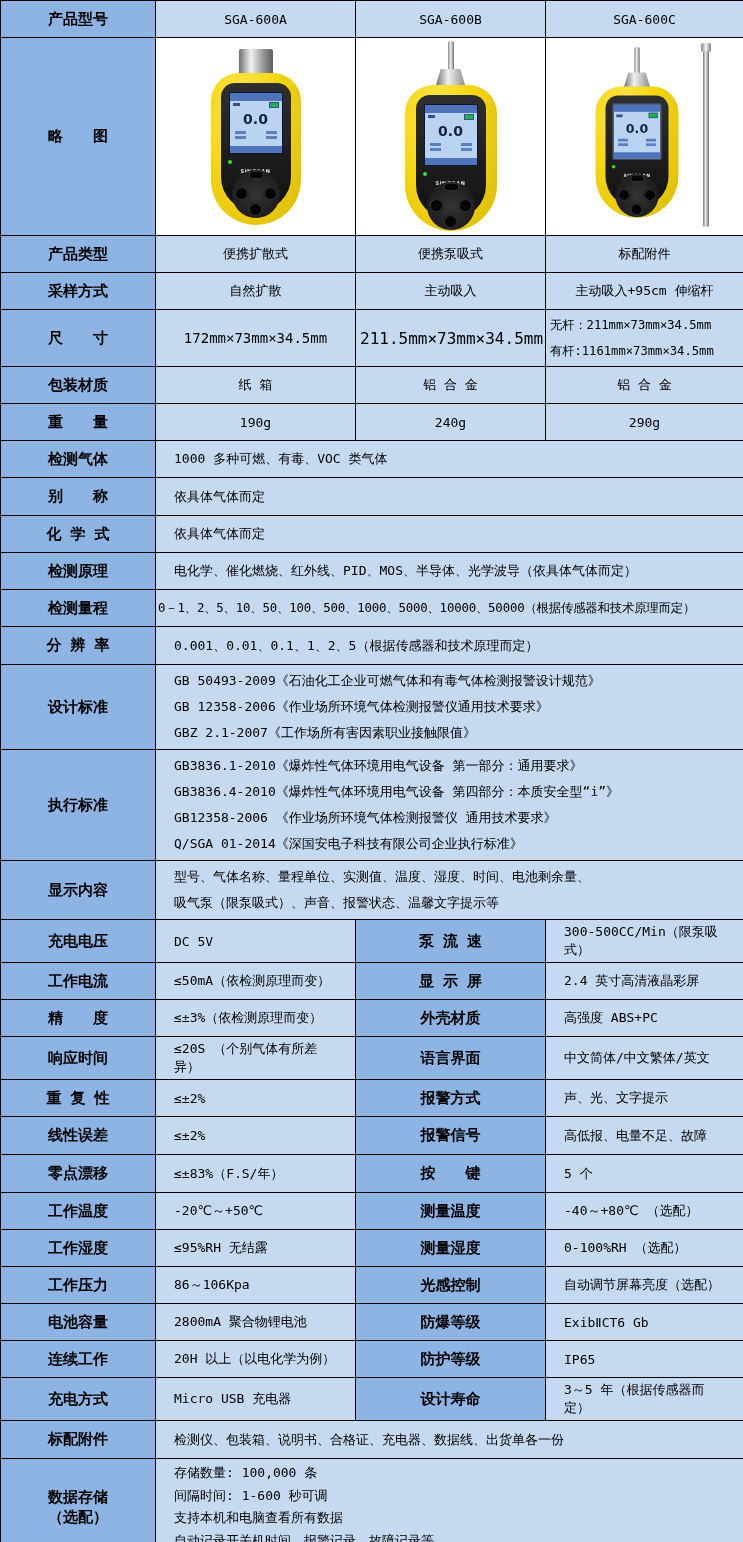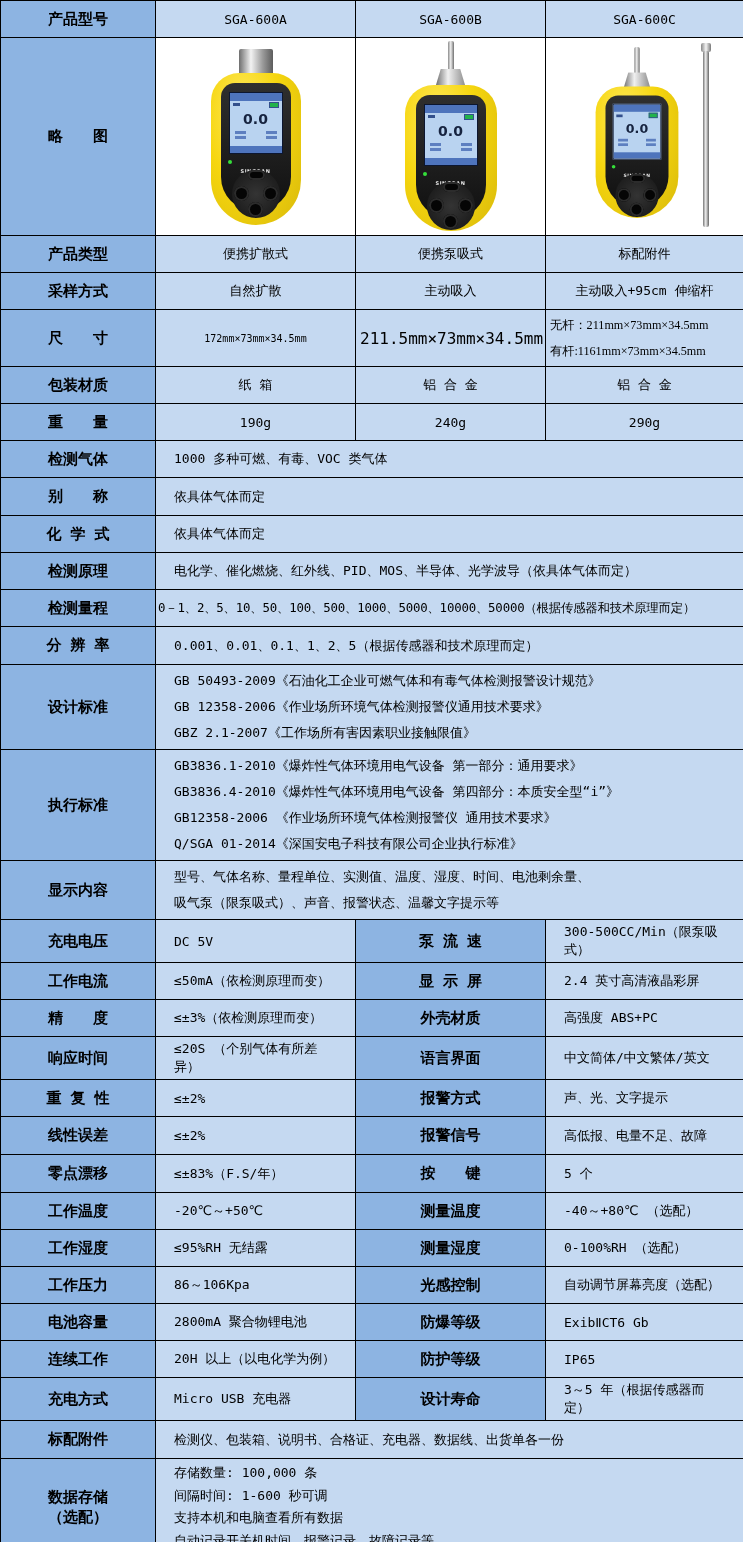--- a/index.html
+++ b/index.html
@@ -4,21 +4,21 @@
 <style>
   html,body{margin:0;padding:0;background:#fff;}
   body{width:743px;font-family:"DejaVu Sans Mono","DejaVu Sans",monospace;color:#000;}
   table.spec{border-collapse:collapse;width:743px;table-layout:fixed;}
   table.spec td{border:1px solid #000;overflow:hidden;vertical-align:middle;box-sizing:border-box;}
   .lbl{background:#8db4e2;font-weight:bold;text-align:center;font-size:15px;line-height:1.35;margin-top:11px;}
   .val{background:#c5d9f1;font-size:13px;text-align:left;padding:3px 18px;}
   .val.center{text-align:center;padding:3px 4px;margin-left:12px;}
   .multiline{white-space:pre-line;line-height:26px;}
   .ml23{white-space:pre-line;line-height:22.5px;}
-  .ml26{white-space:pre-line;line-height:26px;font-family:Liberation Serif, serif;}
+  .ml26{white-space:pre-line;line-height:26px;}
   .tight{font-size:12.4px;letter-spacing:-0.2px;padding:3px 2px;}
   .prelbl{white-space:pre-line;}
   tr.h37{height:37px} tr.h38{height:38px} tr.h53{height:53px} tr.h57{height:57px}
   tr.h78{height:78px} tr.h92{height:92px} tr.h100{height:100px} tr.h198{height:198px}
 
   
   .img-cell{background:#ffffff;padding:0;}
   .device{position:relative;width:160px;height:192px;margin:0 auto;}
   .dev-unit{position:absolute;inset:0;}
   .dev-cap{position:absolute;left:50%;transform:translateX(-50%);top:8px;width:34px;height:26px;
@@ -199,21 +199,21 @@
     <td class="val center">标配附件</td>
   </tr>
   <tr class="h37">
     <td class="lbl">采样方式</td>
     <td class="val center">自然扩散</td>
     <td class="val center">主动吸入</td>
     <td class="val center">主动吸入+95cm 伸缩杆</td>
   </tr>
   <tr class="h57">
     <td class="lbl">尺　　寸</td>
-    <td class="val center" style="font-size:10px">172mm×73mm×34.5mm</td>
+    <td class="val center" style="font-size:14px">172mm×73mm×34.5mm</td>
     <td class="val center" style="font-size:16px">211.5mm×73mm×34.5mm</td>
     <td class="val ml26" style="font-size:12.2px;padding:2px 4px">无杆：211mm×73mm×34.5mm
 有杆:1161mm×73mm×34.5mm</td>
   </tr>
   <tr class="h37">
     <td class="lbl">包装材质</td>
     <td class="val center">纸 箱</td>
     <td class="val center">铝 合 金</td>
     <td class="val center">铝 合 金</td>
   </tr>

